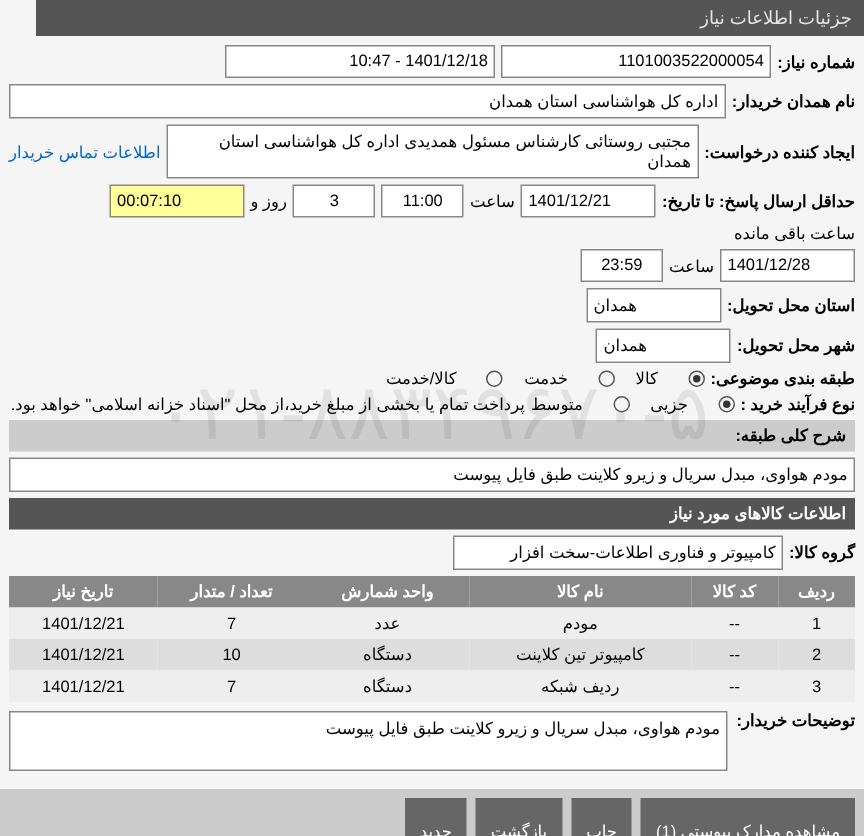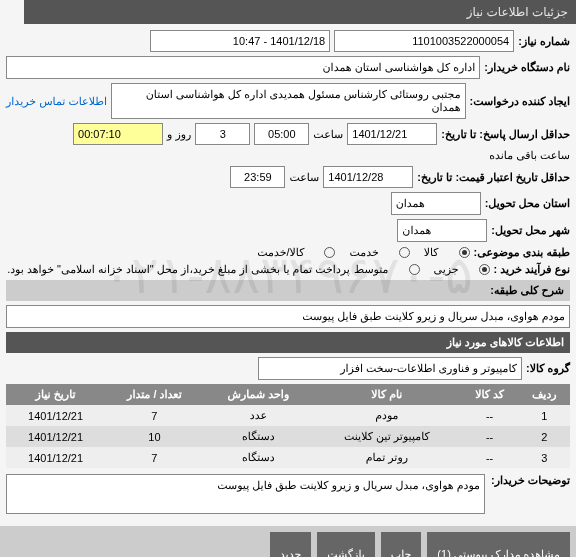--- a/index.html
+++ b/index.html
@@ -43,43 +43,42 @@
 <div class="content">
   <div class="watermark">۰۲۱-۸۸۳۴۹۶۷۰-۵</div>
 
   <div class="row">
     <span class="lbl">شماره نیاز:</span>
     <span class="field field-wide">1101003522000054</span>
     <span class="field field-wide">1401/12/18 - 10:47</span>
   </div>
 
   <div class="row">
-    <span class="lbl">نام دستگاه خریدار:</span>
+    <span class="lbl">نام همدان خریدار:</span>
     <span class="field field-full">اداره کل هواشناسی استان همدان</span>
   </div>
 
   <div class="row">
     <span class="lbl">ایجاد کننده درخواست:</span>
     <span class="field field-full">مجتبی روستائی کارشناس مسئول همدیدی اداره کل هواشناسی استان همدان</span>
     <span class="link">اطلاعات تماس خریدار</span>
   </div>
 
   <div class="row">
     <span class="lbl">حداقل ارسال پاسخ: تا تاریخ:</span>
     <span class="field field-sm">1401/12/21</span>
     <span class="after-lbl">ساعت</span>
-    <span class="field field-xs">05:00</span>
+    <span class="field field-xs">11:00</span>
     <span class="field field-xs">3</span>
     <span class="after-lbl">روز و</span>
     <span class="field field-sm" style="background:#ffff99">00:07:10</span>
     <span class="after-lbl">ساعت باقی مانده</span>
   </div>
 
   <div class="row">
-    <span class="lbl">حداقل تاریخ اعتبار قیمت: تا تاریخ:</span>
     <span class="field field-sm">1401/12/28</span>
     <span class="after-lbl">ساعت</span>
     <span class="field field-xs">23:59</span>
   </div>
 
   <div class="row">
     <span class="lbl">استان محل تحویل:</span>
     <span class="field field-sm">همدان</span>
   </div>
 
@@ -125,21 +124,21 @@
     <span>شرح کلی طبقه:</span>
   </div>
   <div class="row">
     <span class="field field-full">مودم هواوی، مبدل سریال و زیرو کلاینت طبق فایل پیوست</span>
   </div>
 
   <div class="section-dark">اطلاعات کالاهای مورد نیاز</div>
 
   <div class="row">
     <span class="lbl">گروه کالا:</span>
-    <span class="field" style="width:264px">کامپیوتر و فناوری اطلاعات-سخت افزار</span>
+    <span class="field" style="width:220px">کامپیوتر و فناوری اطلاعات-سخت افزار</span>
   </div>
 
   <table>
     <thead>
       <tr>
         <th>ردیف</th>
         <th>کد کالا</th>
         <th>نام کالا</th>
         <th>واحد شمارش</th>
         <th>تعداد / متدار</th>
@@ -159,21 +158,21 @@
           <td>2</td>
           <td>--</td>
           <td>کامپیوتر تین کلاینت</td>
           <td>دستگاه</td>
           <td>10</td>
           <td>1401/12/21</td>
         </tr>
         <tr>
           <td>3</td>
           <td>--</td>
-          <td>روتر تمام</td>
+          <td>ردیف شبکه</td>
           <td>دستگاه</td>
           <td>7</td>
           <td>1401/12/21</td>
         </tr>
       </tbody>
   </table>
 
   <div class="desc-box">
     <span class="lbl">توضیحات خریدار:</span>
     <div class="desc-field">مودم هواوی، مبدل سریال و زیرو کلاینت طبق فایل پیوست</div>

